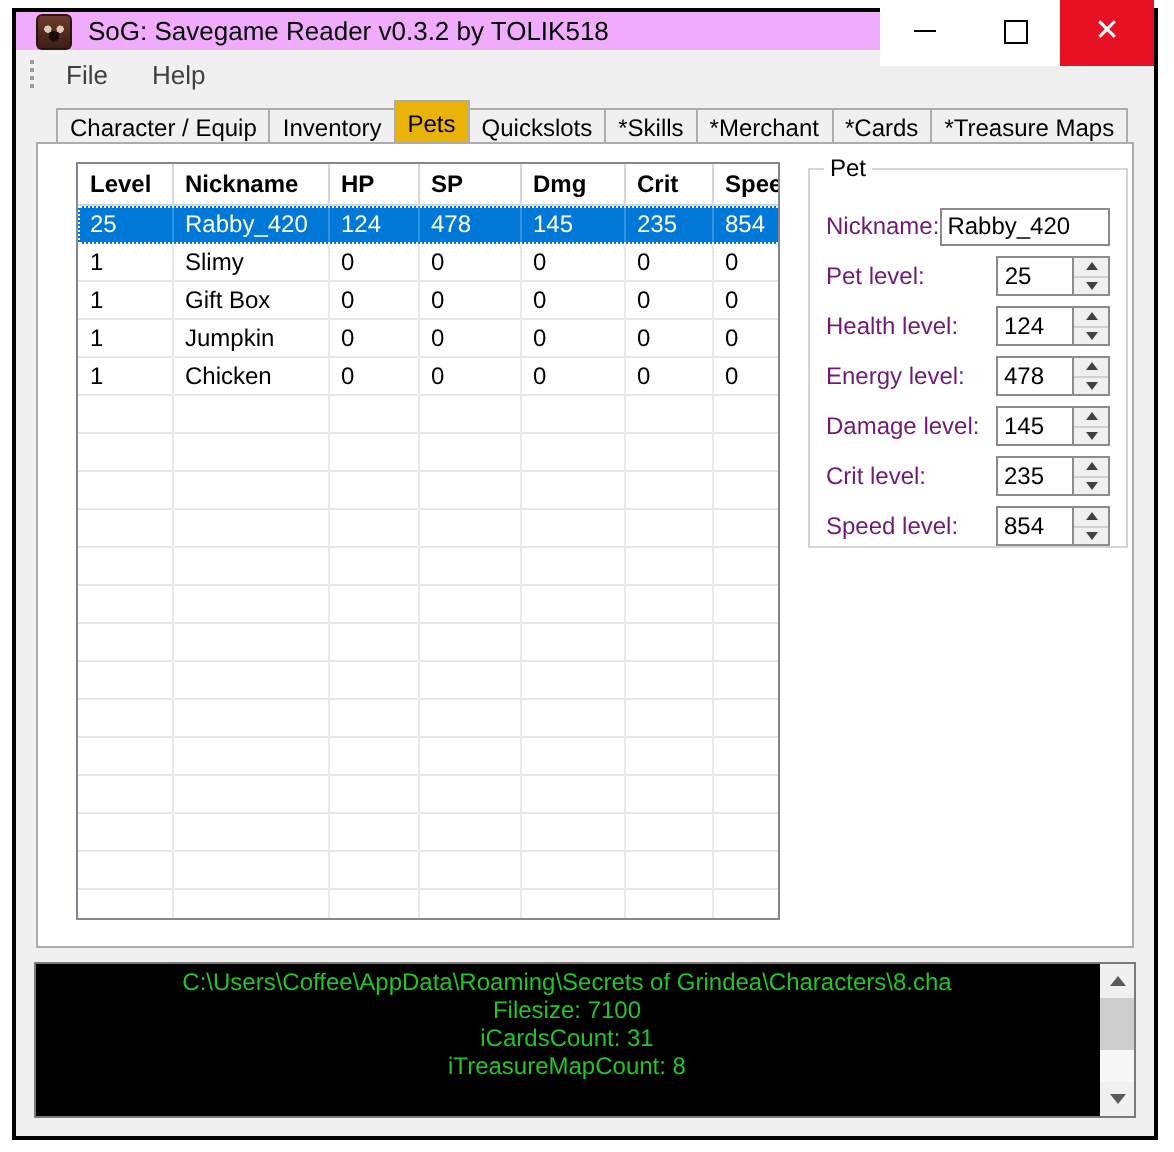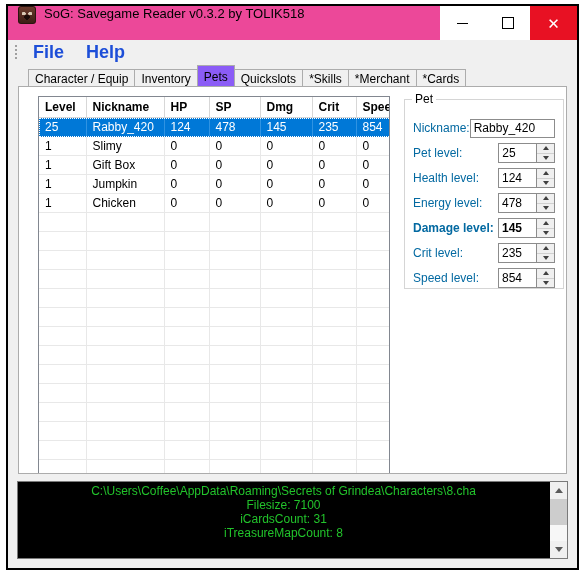--- a/index.html
+++ b/index.html
@@ -15,23 +15,24 @@
     width: 573px; height: 566px;
     border: 2px solid #000000;
     background: #f0f0f0;
     box-sizing: border-box;
     display: flex;
     flex-direction: column;
   }
 
   
   .titlebar {
-    height: 34px;
-    background: #ec4899;
-    display: flex;
+    height: 19px;
+    background: #f0abfc;
+    display: flex;
+    align-items: center;
     flex: 0 0 auto;
     position: relative;
   }
   .app-icon {
     width: 18px; height: 18px;
     margin-left: 10px; margin-right: 8px;
     border-radius: 3px;
     background:
       radial-gradient(circle at 50% 62%, #1a0a08 0 18%, rgba(0,0,0,0) 19%),
       radial-gradient(circle at 33% 42%, #d9c8b4 0 11%, rgba(0,0,0,0) 12%),
@@ -70,23 +71,22 @@
     padding-left: 4px;
   }
   .grip {
     width: 8px; height: 16px;
     display: flex; flex-direction: column; justify-content: center;
     align-items: center; gap: 2px;
     margin-right: 2px;
   }
   .grip i { display:block; width:2px; height:2px; background:#a0a0a0; }
   .menu-item {
-    font-size: 18px; color: #1d4ed8;
+    font-size: 13px; color: #404040;
     padding: 3px 11px;
-    font-weight: bold;
   }
 
   
   .tabstrip {
     flex: 0 0 auto;
     padding-left: 20px;
     height: 22px;
     display: flex;
     align-items: flex-end;
     background: #f0f0f0;
@@ -100,21 +100,21 @@
     border: 1px solid #acacac;
     border-bottom: none;
     padding: 2px 6px 2px 6px;
     height: 17px;
     box-sizing: border-box;
     line-height: 14px;
     margin-right: -1px;
     white-space: nowrap;
   }
   .tab.active {
-    background: #8b5cf6;
+    background: #eab308;
     height: 21px;
     padding-top: 4px;
     position: relative;
     z-index: 3;
     border-color: #acacac;
   }
 
   
   .tabpage {
     flex: 1 1 auto;
@@ -196,21 +196,21 @@
   }
   .field-row {
     position: absolute;
     left: 8px; right: 8px;
     height: 20px;
     display: flex;
     align-items: center;
   }
   .field-label {
     font-size: 12px;
-    color: #0369a1;
+    color: #701a75;
     white-space: nowrap;
     flex: 1 1 auto;
   }
   .textbox {
     border: 1px solid #8c8c8c;
     background: #ffffff;
     font-size: 12px;
     color: #000;
     height: 19px;
     line-height: 17px;
@@ -344,20 +344,21 @@
   </div>
 
   <div class="tabstrip" id="tabstrip">
       <div class="tab">Character / Equip</div>
       <div class="tab">Inventory</div>
       <div class="tab active">Pets</div>
       <div class="tab">Quickslots</div>
       <div class="tab">*Skills</div>
       <div class="tab">*Merchant</div>
       <div class="tab">*Cards</div>
+      <div class="tab">*Treasure Maps</div>
     </div>
 
   <div class="tabpage">
 
     <div class="grid">
       <table class="pets">
         <thead>
           <tr>
             <th class="col-level">Level</th>
             <th class="col-nick">Nickname</th>
@@ -588,21 +589,21 @@
               <div class="btns">
                 <span>
                   <i class="arrow-up"></i>
                 </span>
                 <span>
                   <i class="arrow-dn"></i>
                 </span>
               </div>
             </div>
           </div>
-          <div class="field-row" style="top: 118px; font-weight: bold;">
+          <div class="field-row" style="top: 118px;">
             <span class="field-label">Damage level:</span>
             <div class="spin">
               <div class="val">145</div>
               <div class="btns">
                 <span>
                   <i class="arrow-up"></i>
                 </span>
                 <span>
                   <i class="arrow-dn"></i>
                 </span>

